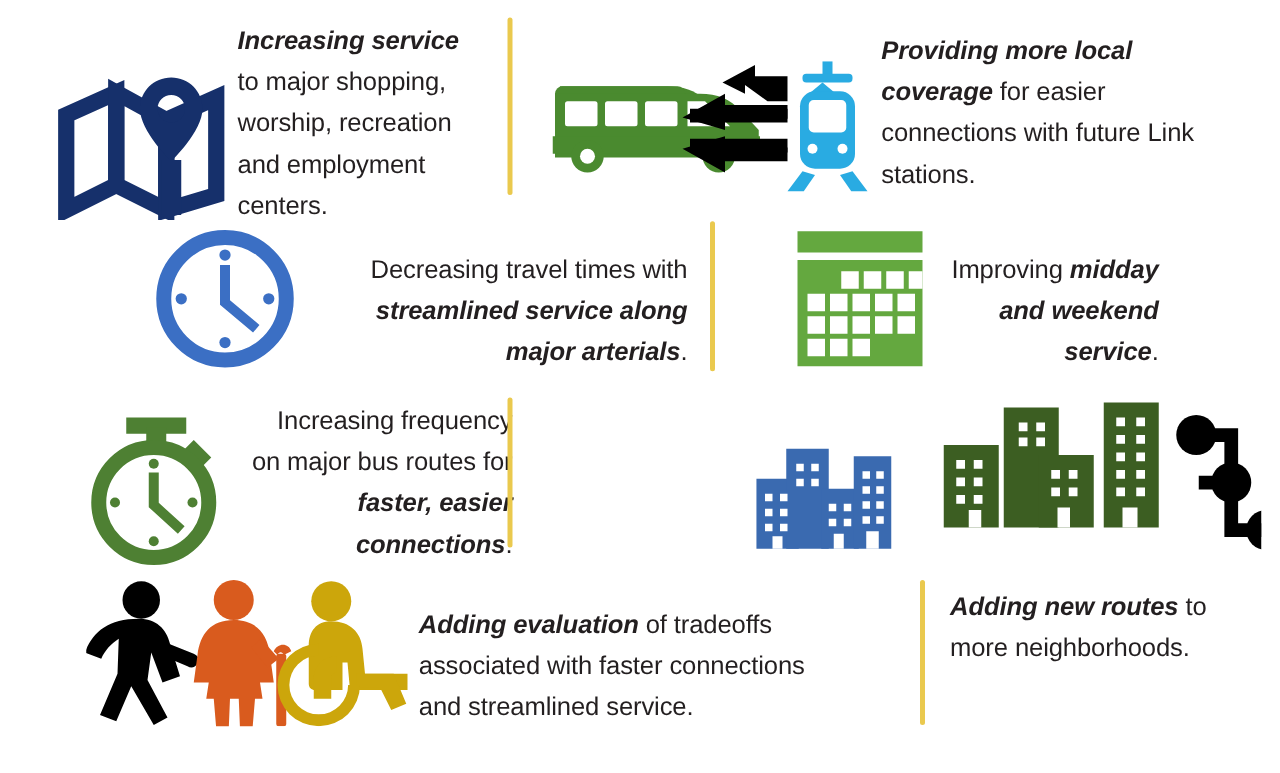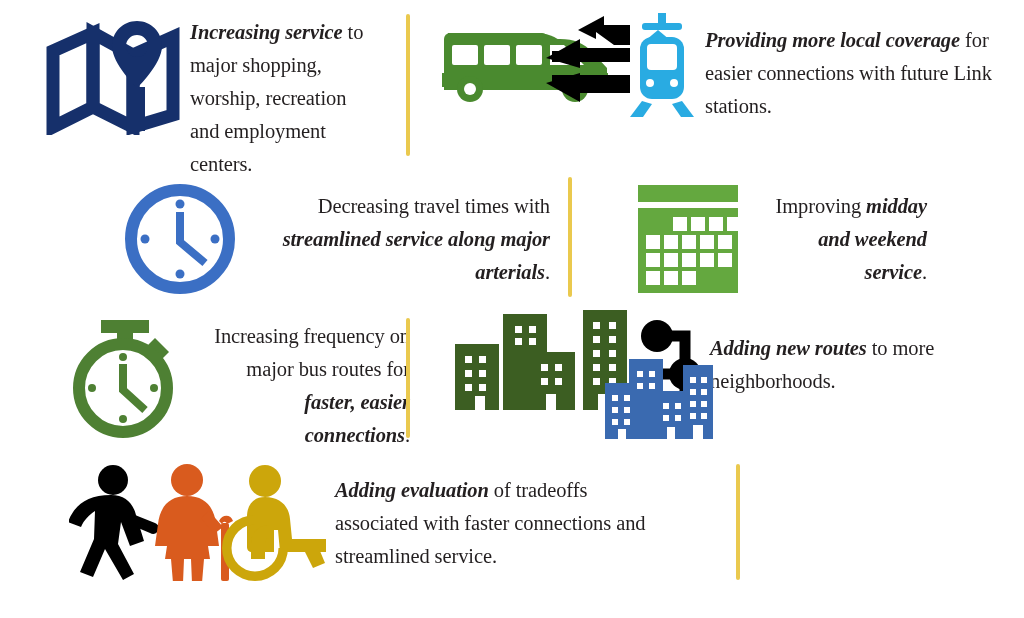--- a/index.html
+++ b/index.html
@@ -17,22 +17,21 @@
   }
   .canvas {
     position: absolute;
     left: 0; top: 0;
     width: 1024px;
     height: 618px;
   }
   .cell {
     position: absolute;
     display: flex;
-    align-items: flex-start;
-    font-family: Liberation Serif, serif;
+    align-items: flex-end;
   }
   .icon-box {
     flex: 0 0 auto;
     display: flex;
     align-items: center;
     justify-content: center;
   }
   .txt {
     font-size: 20.5px;
     line-height: 33px;
@@ -188,21 +187,21 @@
         <circle cx="29" cy="72" r="4" fill="#4e8033"></circle>
         <circle cx="91" cy="72" r="4" fill="#4e8033"></circle>
         <path d="M60 48 L60 74 L82 94" fill="none" stroke="#4e8033" stroke-width="8"></path>
       </svg>
     </div>
     <div class="txt align-right" style="width:215px; padding-top:4px;">
       <span>Increasing frequency on major bus routes for </span><b>faster, easier connections</b><span>.</span>
     </div>
   </div>
 
-  <div class="cell" style="left:430px; top:304px; width:580px;">
+  <div class="cell" style="left:430px; top:316px; width:580px;flex-direction:column;">
     <div class="icon-box" style="width:280px; height:125px; align-items:flex-start;">
       <svg width="278" height="125" viewBox="0 0 278 125" aria-hidden="true">
 
         <g fill="#3c5e22">
           <path d="M24 40 h44 v66 h-44 z"></path>
           <path d="M72 10 h44 v96 h-44 z"></path>
           <path d="M100 48 h44 v58 h-44 z"></path>
           <path d="M152 6 h44 v100 h-44 z"></path>
         </g>
         <g fill="#ffffff">

